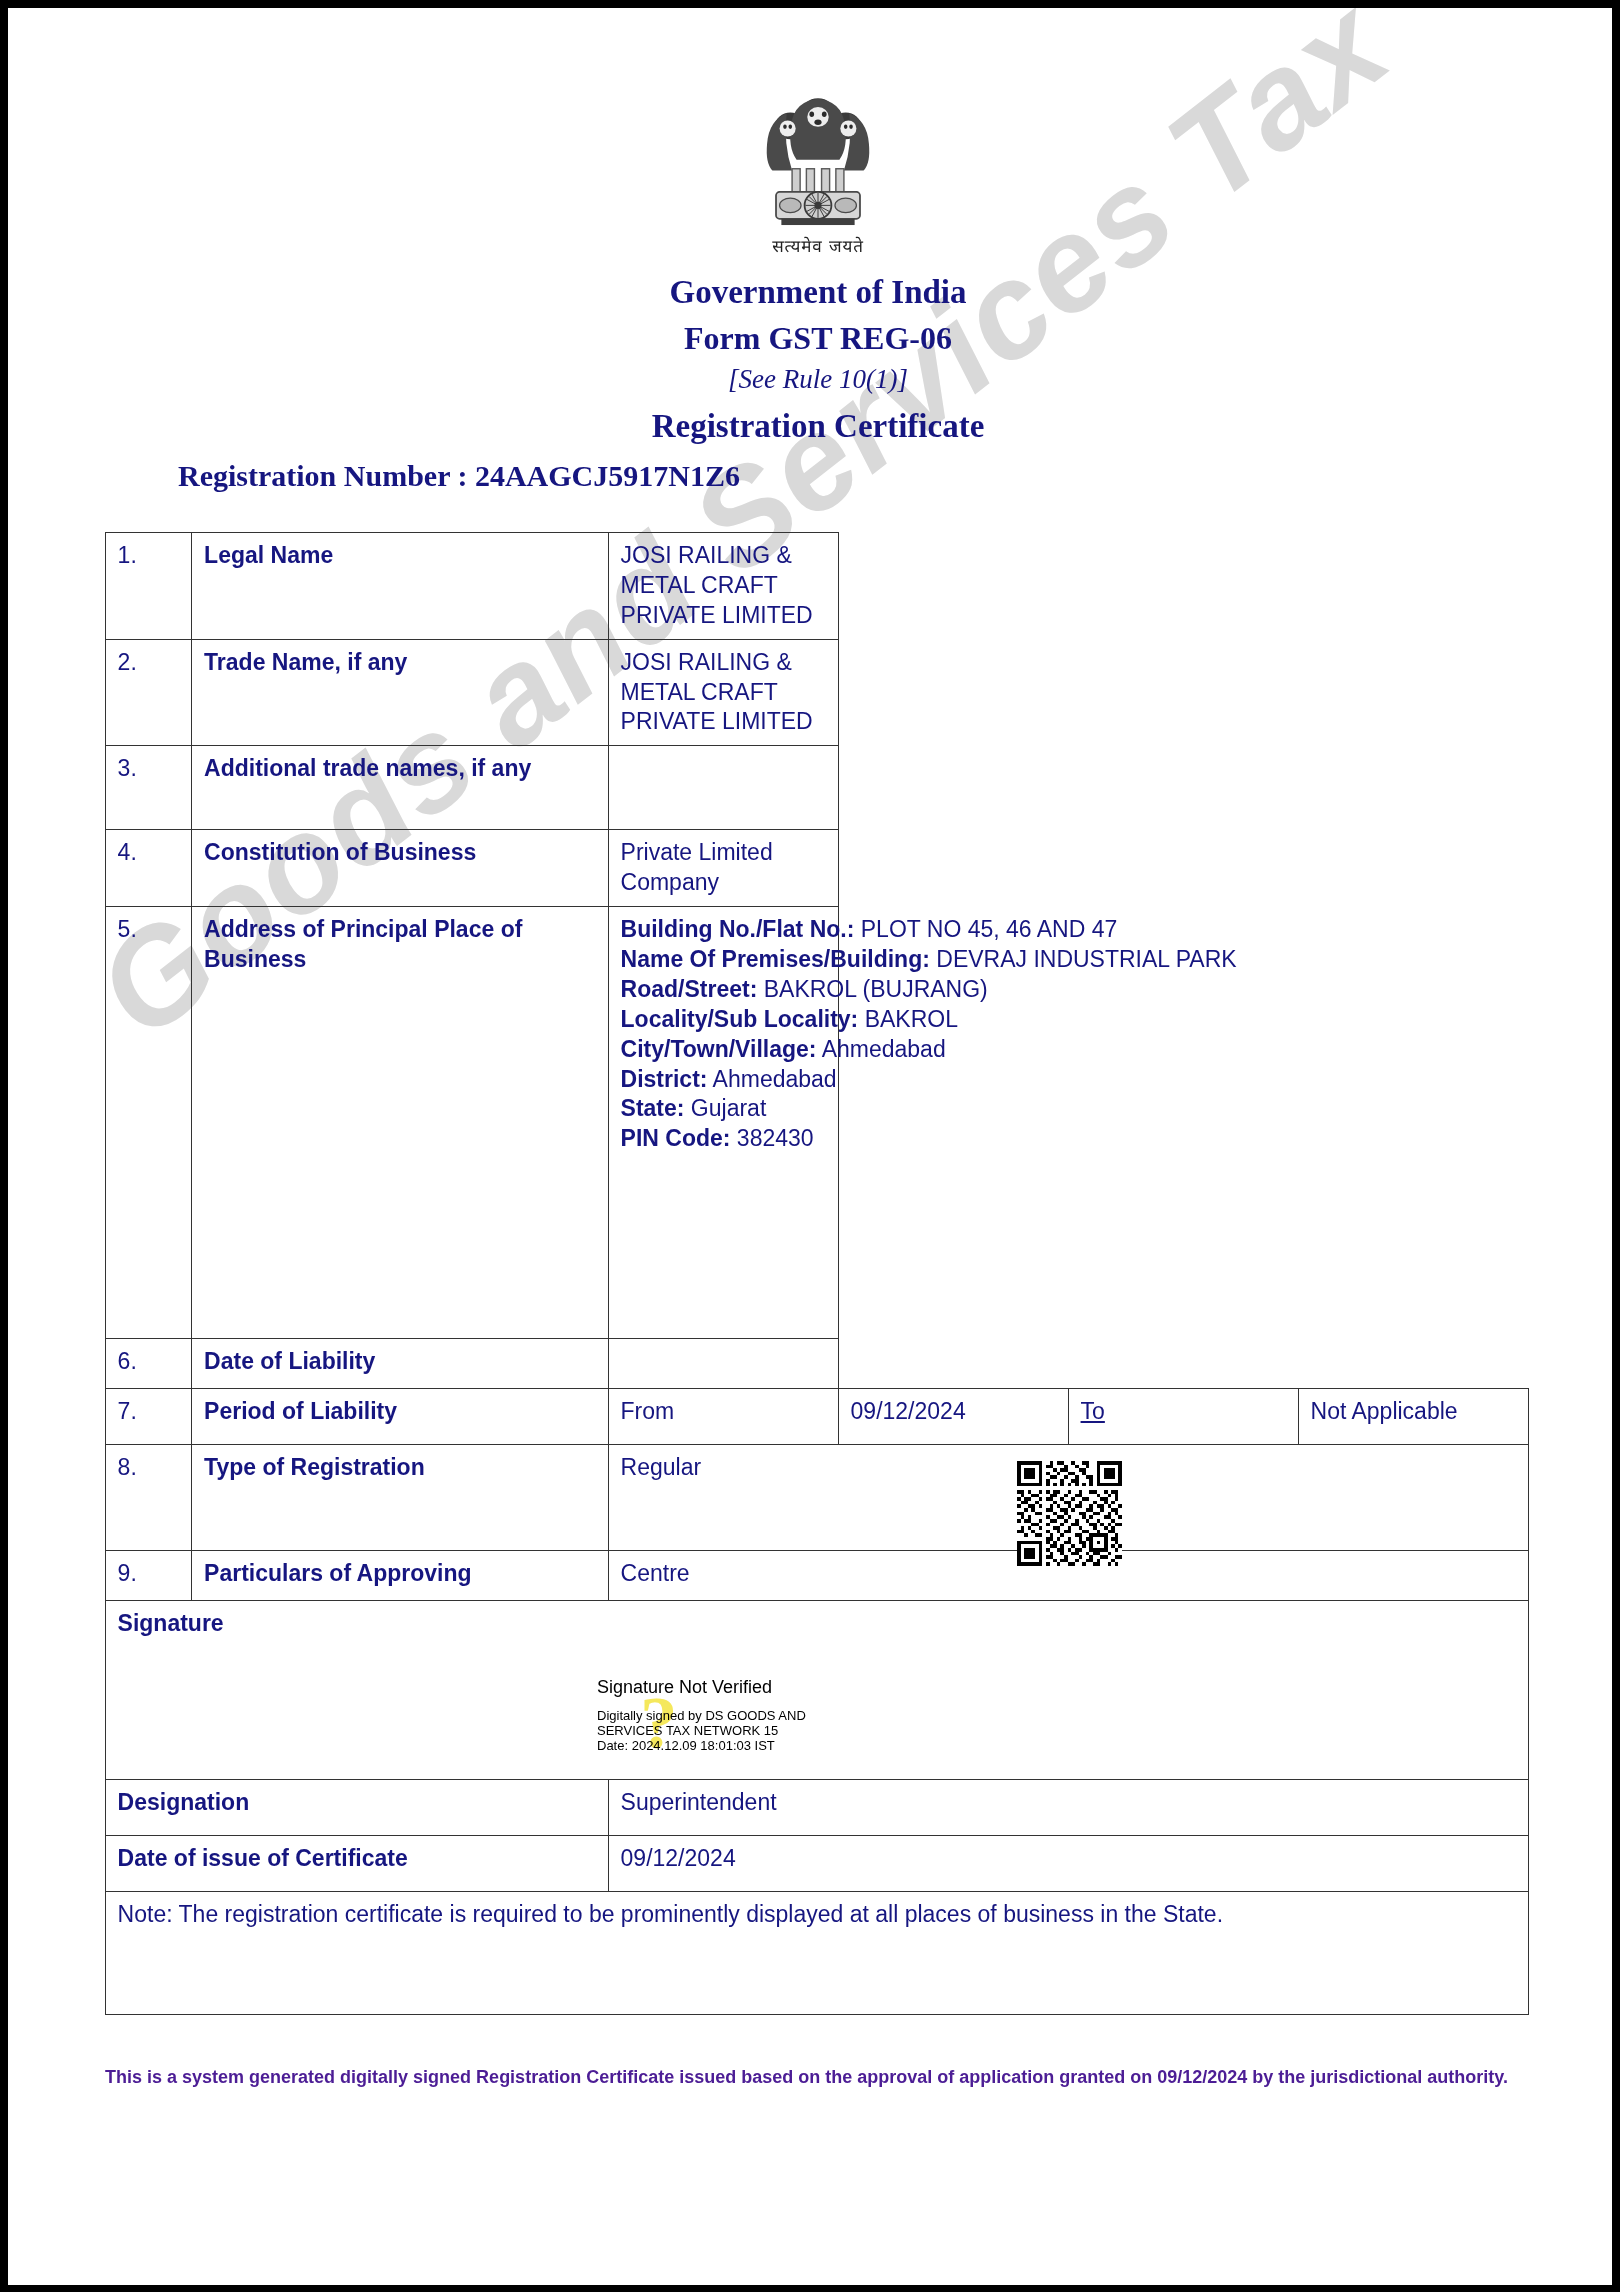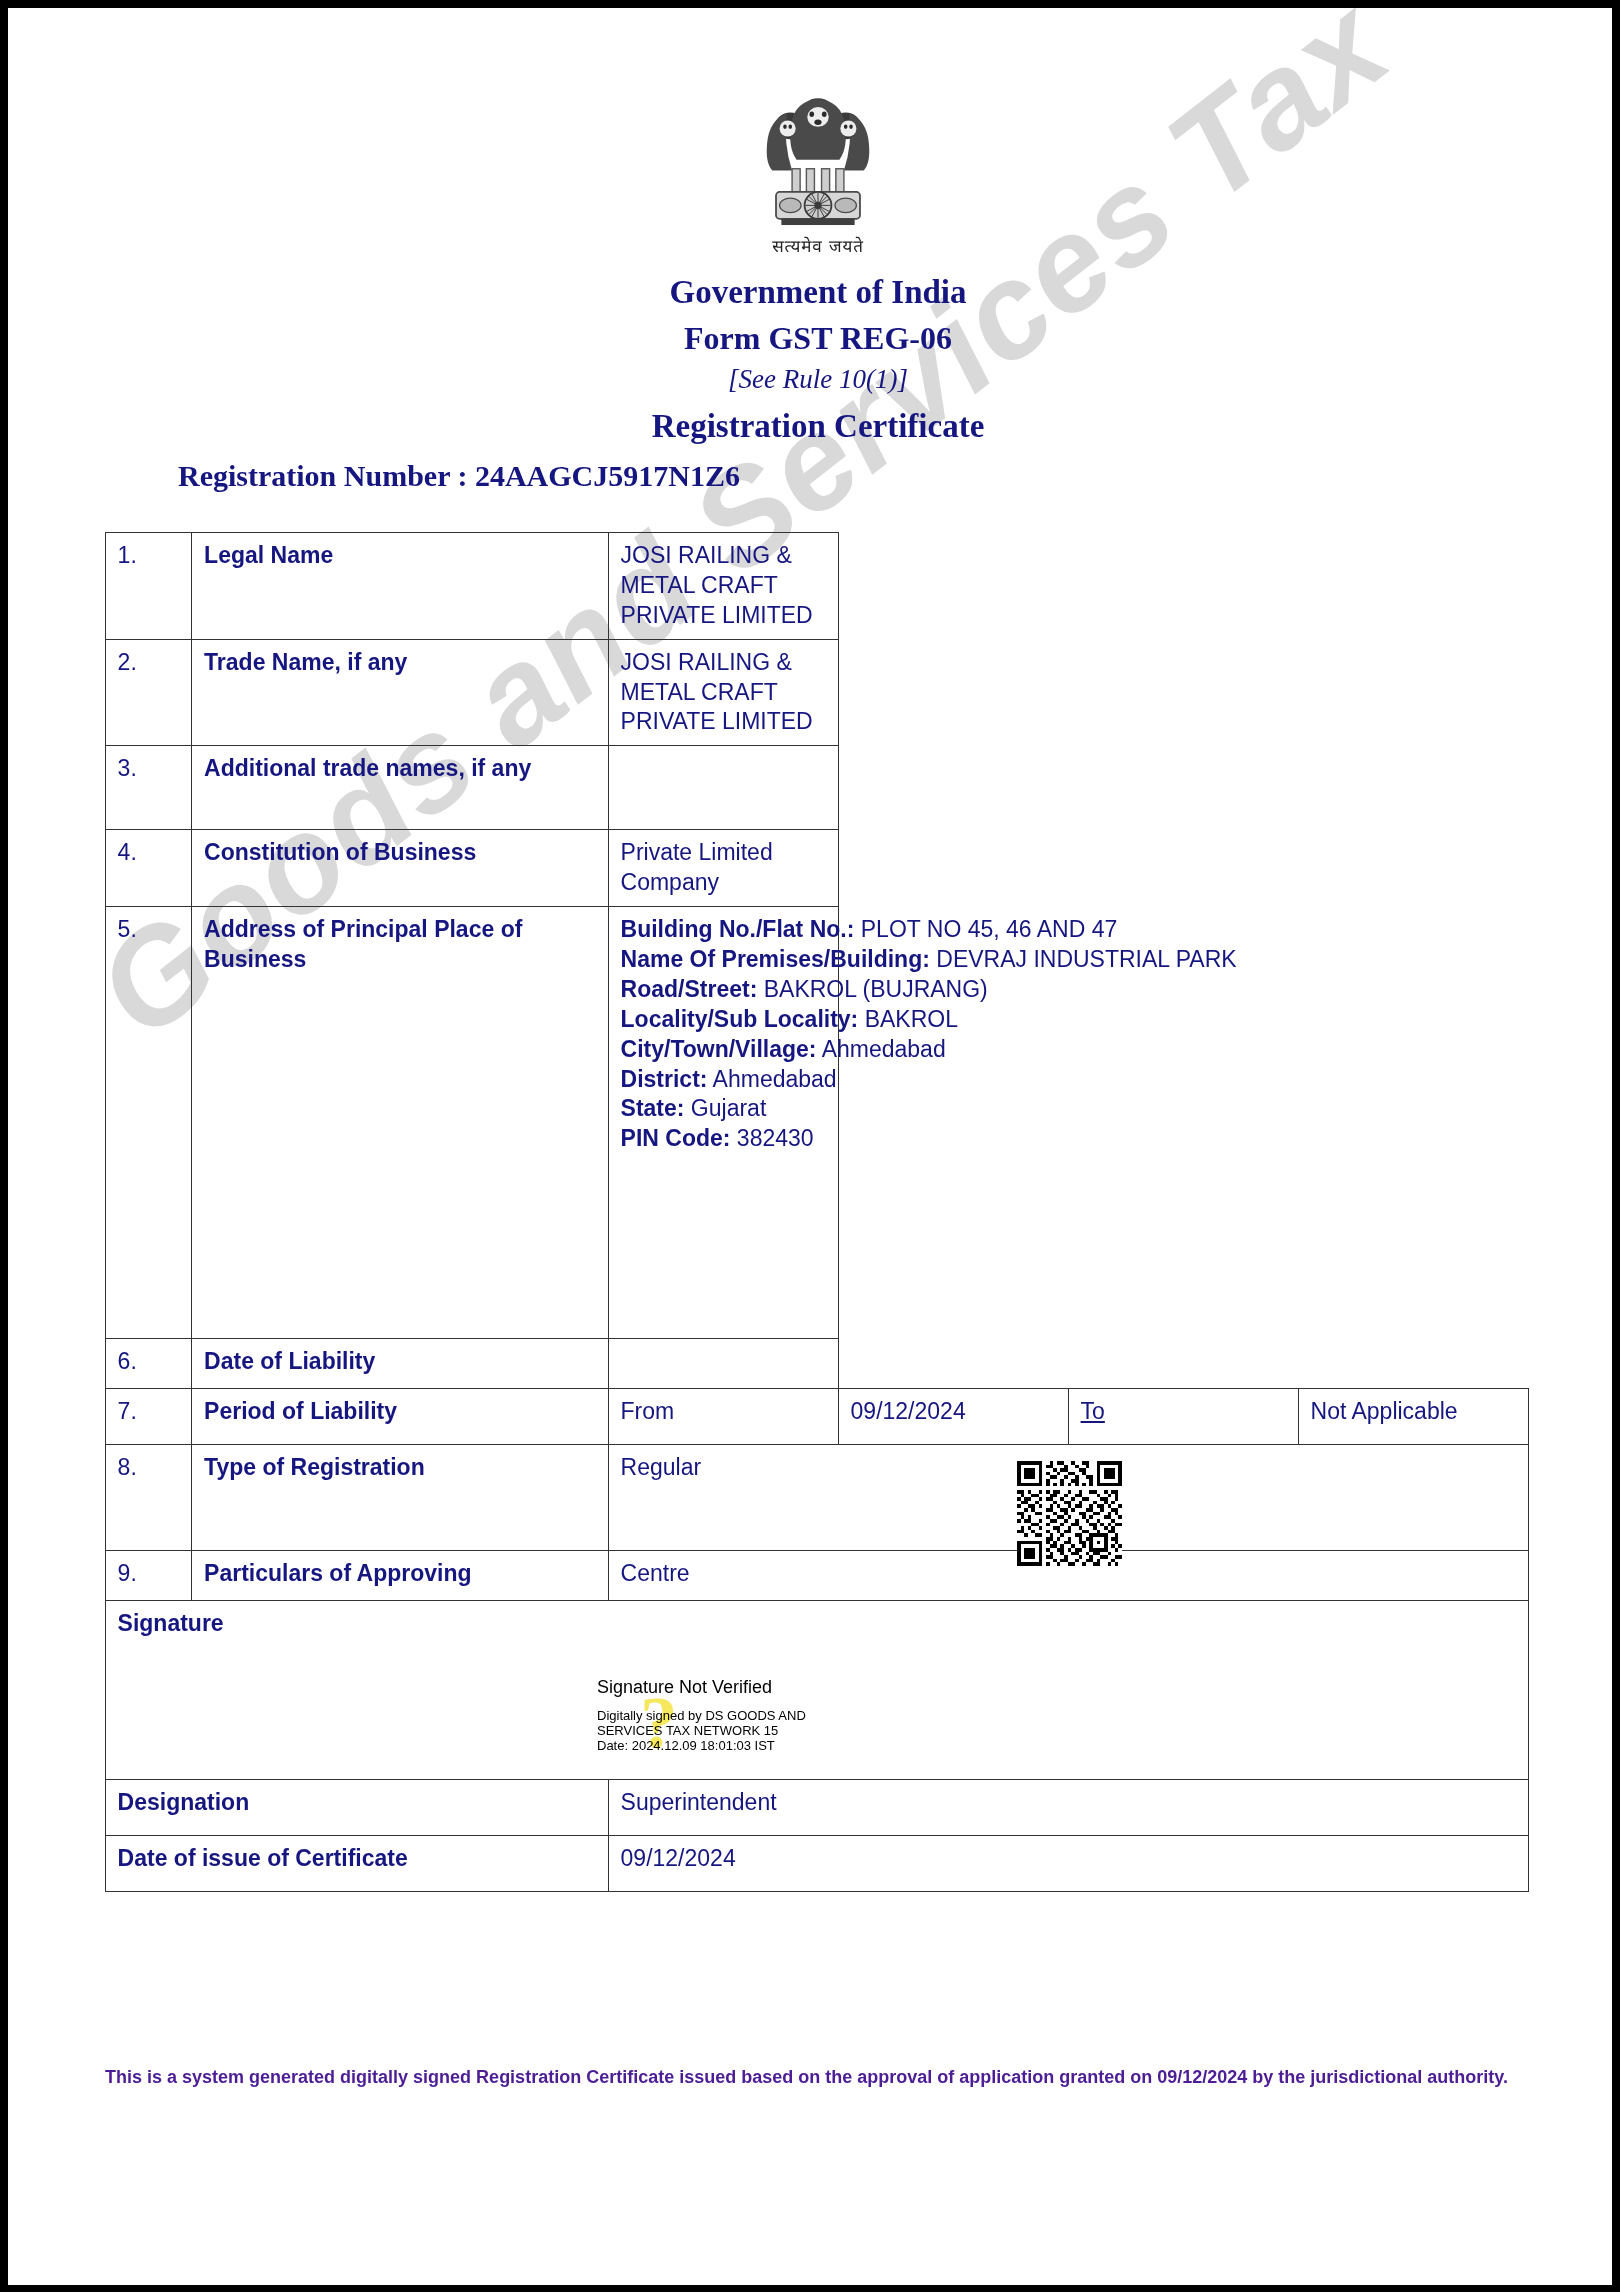--- a/index.html
+++ b/index.html
@@ -606,20 +606,23 @@
 
         <tr class="r-bottom">
           <td class="b-label" colspan="2">Designation</td>
           <td class="value" colspan="4">Superintendent</td>
         </tr>
         <tr class="r-bottom">
           <td class="b-label" colspan="2">Date of issue of Certificate</td>
           <td class="value" colspan="4">09/12/2024</td>
         </tr>
 
+        <tr>
+          <td class="note" colspan="6">Note: The registration certificate is required to be prominently displayed at all places of business in the State.</td>
+        </tr>
       </tbody>
     </table>
 
     <div class="footer">This is a system generated digitally signed Registration Certificate issued based on the approval of application granted on 09/12/2024 by the jurisdictional authority.</div>
 
   </div>
 </div>
 
 
 </body></html>

